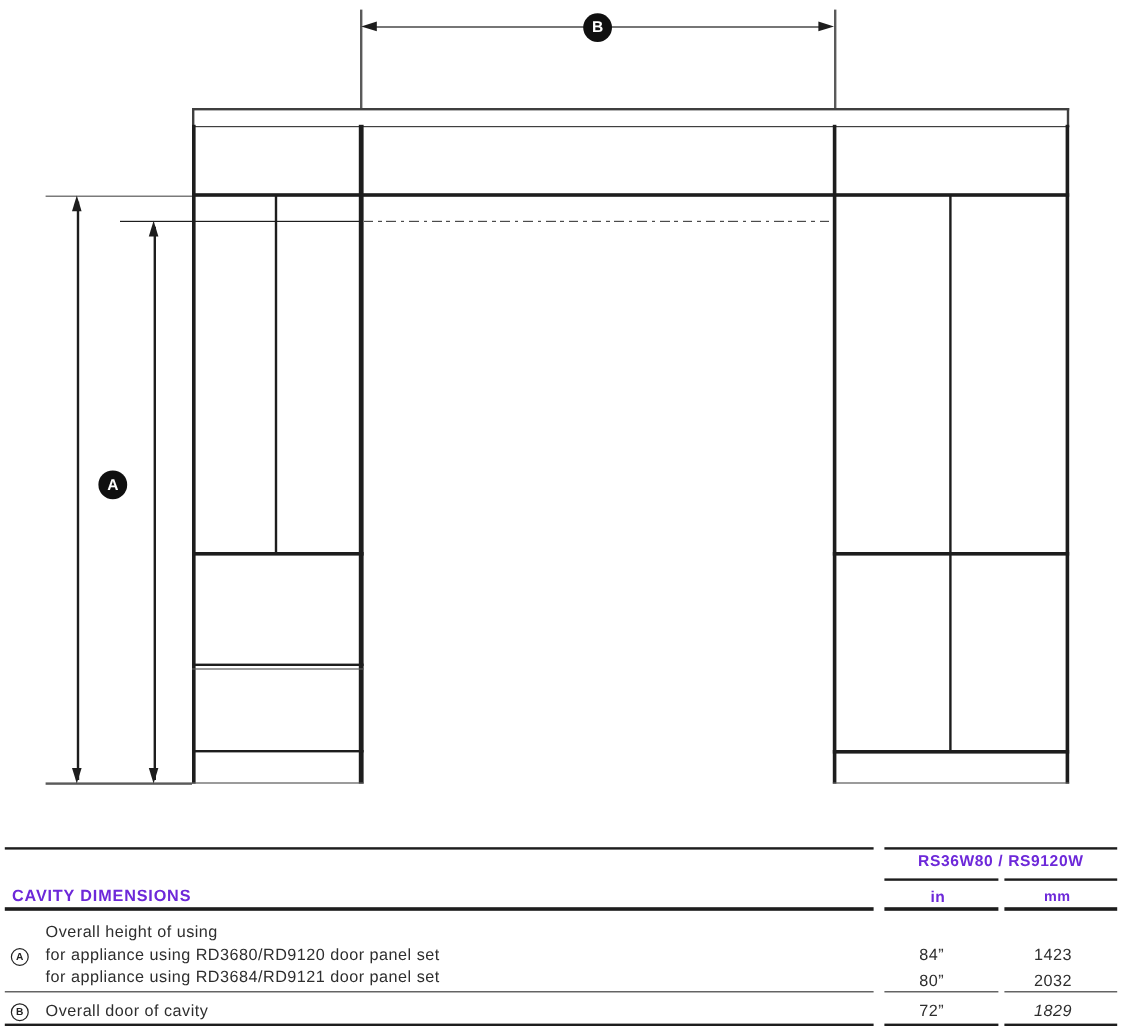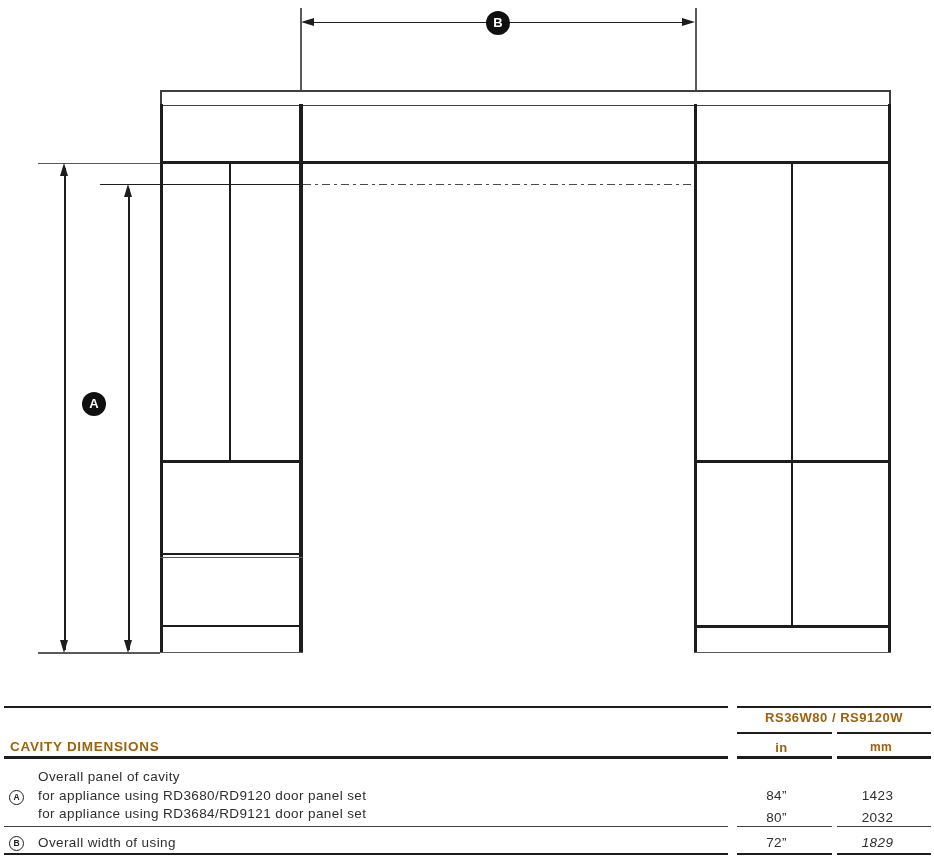--- a/index.html
+++ b/index.html
@@ -17,21 +17,21 @@
   .badge{
     position:absolute;width:24px;height:24px;border-radius:50%;background:#101010;
     color:#ffffff;font-weight:bold;font-size:13px;line-height:24px;text-align:center;
   }
   .ah{position:absolute;width:0;height:0;}
   .ah.up{border-left:4.5px solid transparent;border-right:4.5px solid transparent;border-bottom:13px solid #1d1d1d;}
   .ah.dn{border-left:4.5px solid transparent;border-right:4.5px solid transparent;border-top:13px solid #1d1d1d;}
   .ah.lt{border-top:4.5px solid transparent;border-bottom:4.5px solid transparent;border-right:13px solid #1d1d1d;}
   .ah.rt{border-top:4.5px solid transparent;border-bottom:4.5px solid transparent;border-left:13px solid #1d1d1d;}
   .t{position:absolute;font-size:13.5px;color:#2e2e2e;letter-spacing:0.4px;white-space:nowrap;}
-  .b{font-weight:bold;color:#a16207;}
+  .b{font-weight:bold;color:#6d28d9;}
   .ralign{text-align:center;}
   .marker{
     position:absolute;width:15px;height:15px;border:1.4px solid #222;border-radius:50%;
     box-sizing:border-box;font-size:8.5px;font-weight:bold;color:#222;
     line-height:12.5px;text-align:center;
   }
 </style>
 </head>
 <body>
 
@@ -99,34 +99,34 @@
     <div class="ln" style="left:4px;top:756px;width:724px;height:3px;"></div>
     <div class="ln" style="left:737px;top:756px;width:95px;height:3px;"></div>
     <div class="ln" style="left:837px;top:756px;width:94px;height:3px;"></div>
 
     <div class="t b" style="left:737px;top:710px;width:194px;text-align:center;font-size:13px;letter-spacing:0.5px;">RS36W80 / RS9120W</div>
     <div class="t b" style="left:10px;top:739px;font-size:13.5px;letter-spacing:0.7px;">CAVITY DIMENSIONS</div>
     <div class="t b ralign" style="left:737px;top:740px;width:89px;font-size:13px;">in</div>
     <div class="t b ralign" style="left:837px;top:740px;width:88px;font-size:12px;">mm</div>
 
     <div class="marker" style="left:9px;top:790px;">A</div>
-    <div class="t" style="left:38px;top:769px;">Overall panel of cavity</div>
+    <div class="t" style="left:38px;top:769px;">Overall height of using</div>
     <div class="t" style="left:38px;top:788px;">for appliance using RD3680/RD9120 door panel set</div>
     <div class="t" style="left:38px;top:806px;">for appliance using RD3684/RD9121 door panel set</div>
     <div class="t ralign" style="left:727px;top:788px;width:99px;">84”</div>
     <div class="t ralign" style="left:830px;top:788px;width:95px;">1423</div>
     <div class="t ralign" style="left:727px;top:810px;width:99px;">80”</div>
     <div class="t ralign" style="left:830px;top:810px;width:95px;">2032</div>
 
     <div class="ln g1" style="left:4px;top:826px;width:724px;height:1.3px;"></div>
     <div class="ln g1" style="left:737px;top:826px;width:95px;height:1.3px;"></div>
     <div class="ln g1" style="left:837px;top:826px;width:94px;height:1.3px;"></div>
 
     <div class="marker" style="left:9px;top:835.5px;">B</div>
-    <div class="t" style="left:38px;top:835px;">Overall width of using</div>
+    <div class="t" style="left:38px;top:835px;">Overall door of cavity</div>
     <div class="t ralign" style="left:727px;top:835px;width:99px;">72”</div>
     <div class="t ralign" style="left:830px;top:835px;width:95px;font-style:italic;">1829</div>
 
     <div class="ln" style="left:4px;top:852.5px;width:724px;height:2.6px;"></div>
     <div class="ln" style="left:737px;top:852.5px;width:95px;height:2.6px;"></div>
     <div class="ln" style="left:837px;top:852.5px;width:94px;height:2.6px;"></div>
   </div>
 
 </div>
 

